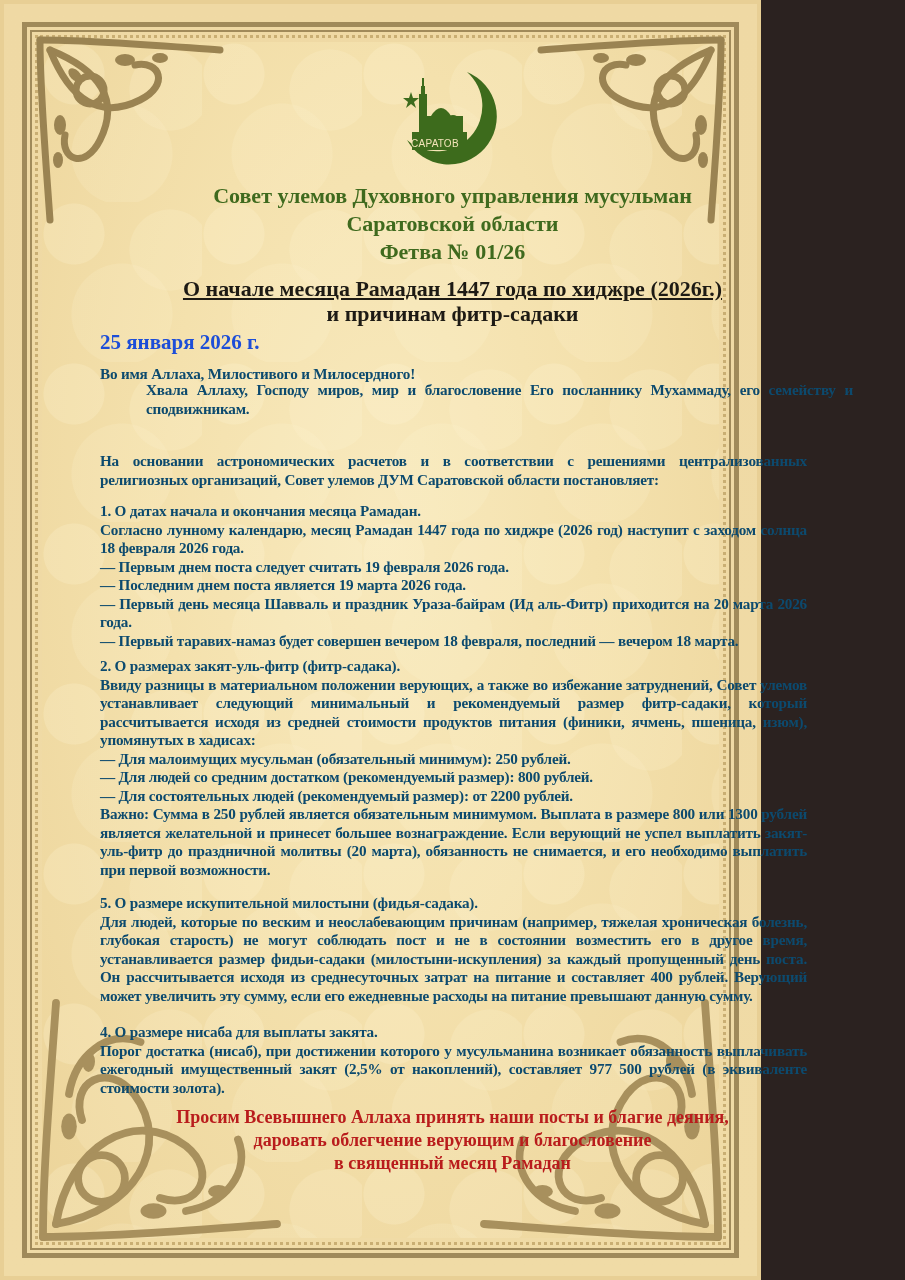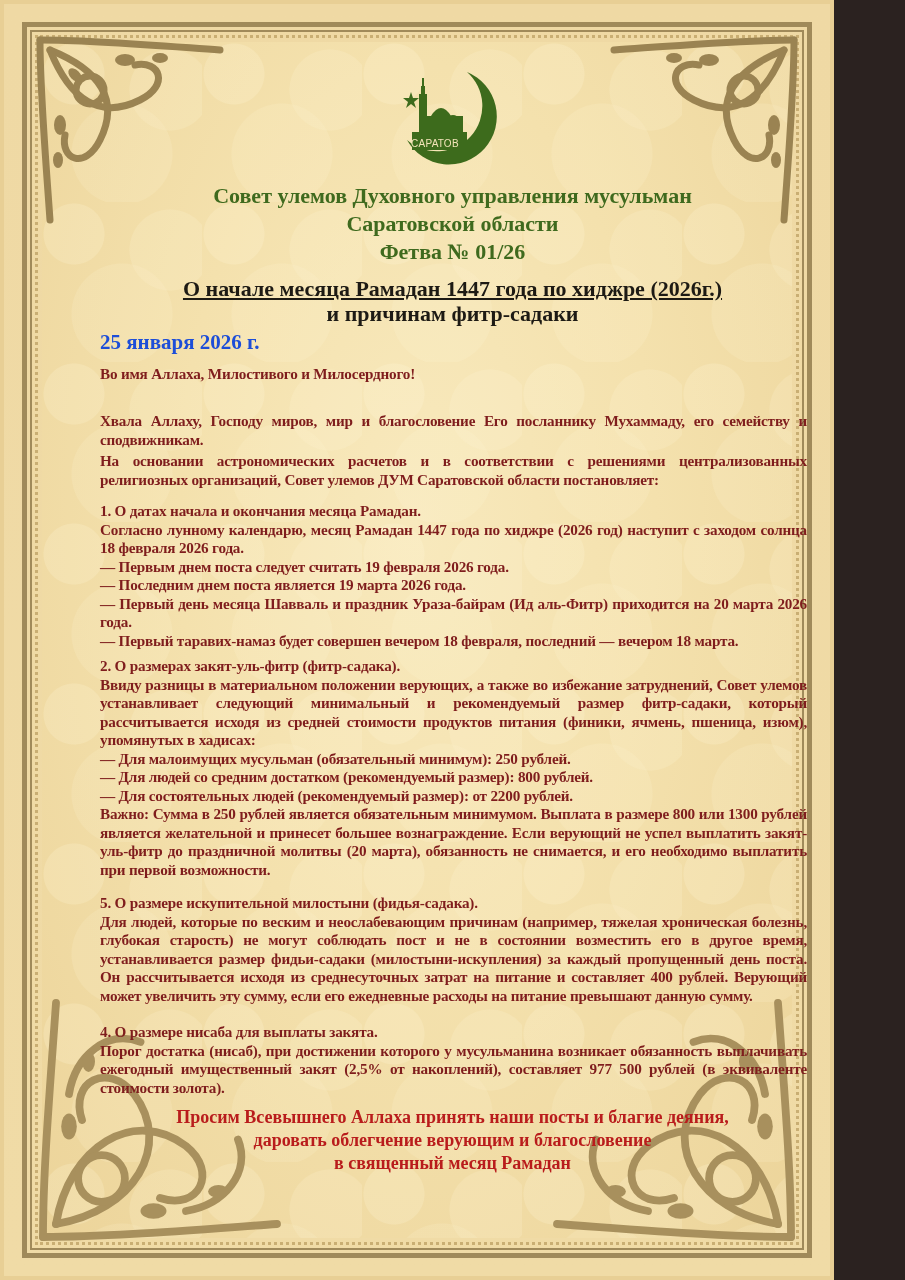--- a/index.html
+++ b/index.html
@@ -2,21 +2,21 @@
 <html><head>
 <meta charset="utf-8">
 <style>
   * { box-sizing: border-box; margin: 0; padding: 0; }
   html, body { width: 905px; height: 1280px; overflow: hidden; }
   body {
     background: #2b2220;
     font-family: "Liberation Serif", "DejaVu Serif", serif;
   }
   .page {
-    position: absolute; left: 0; top: 0; width: 834px; height: 1280px;
+    position: absolute; left: 0; top: 0; width: 761px; height: 1280px;
     background: #e8cf95;
     padding-left: 20px;
   }
   .outer-band {
     position: absolute; left: 4px; top: 4px; right: 4px; bottom: 4px;
     background: linear-gradient(180deg, #efd9a4 0%, #f0dba6 100%);
   }
   .frame-line1 {
     position: absolute; left: 22px; top: 22px; right: 22px; bottom: 22px;
     border: 5px solid #a08a5a;
@@ -69,21 +69,21 @@
   .title {
     position: absolute; left: 100px; width: 705px; text-align: center;
     color: #1d1a14; font-weight: bold; font-size: 22px; line-height: 28px;
   }
   .date {
     position: absolute; left: 100px; top: 330px;
     font-size: 21px; font-weight: bold; color: #1d4ed8;
   }
   .para {
     position: absolute; left: 100px; width: 707px;
-    font-size: 15.2px; line-height: 18.5px; color: #7f1d1d; font-weight: bold;
+    font-size: 15.2px; line-height: 18.5px; color: #0c4a6e; font-weight: bold;
     text-align: justify;
     letter-spacing: -0.2px;
   }
   .para .line { display: block; }
   .closing {
     position: absolute; left: 100px; width: 705px; text-align: center;
     color: #b91c1c; font-weight: bold; font-size: 18px; line-height: 22px;
   }
 </style>
 </head>
@@ -190,21 +190,21 @@
   <div class="hdr" style="top:182px;">Совет улемов Духовного управления мусульман</div>
   <div class="hdr" style="top:210px;">Саратовской области</div>
   <div class="hdr" style="top:238px;">Фетва № 01/26</div>
 
   <div class="title" style="top:275px;text-decoration:underline;">О начале месяца Рамадан 1447 года по хиджре (2026г.)</div>
   <div class="title" style="top:300px;">и причинам фитр-садаки</div>
 
   <div class="date">25 января 2026 г.</div>
 
   <div class="para" style="top:365px;">Во имя Аллаха, Милостивого и Милосердного!</div>
-  <div class="para" style="top:412px;">Хвала Аллаху, Господу миров, мир и благословение Его посланнику Мухаммаду, его семейству и сподвижникам.</div>
+  <div class="para" style="top:381px;margin-left:46px;">Хвала Аллаху, Господу миров, мир и благословение Его посланнику Мухаммаду, его семейству и сподвижникам.</div>
   <div class="para" style="top:452px;">На основании астрономических расчетов и в соответствии с решениями централизованных религиозных организаций, Совет улемов ДУМ Саратовской области постановляет:</div>
 
   <div class="para" style="top:502px;">
     <span class="line">1. О датах начала и окончания месяца Рамадан.</span>
     <span class="line">Согласно лунному календарю, месяц Рамадан 1447 года по хиджре (2026 год) наступит с заходом солнца 18 февраля 2026 года.</span>
     <span class="line">— Первым днем поста следует считать 19 февраля 2026 года.</span>
     <span class="line">— Последним днем поста является 19 марта 2026 года.</span>
     <span class="line">— Первый день месяца Шавваль и праздник Ураза-байрам (Ид аль-Фитр) приходится на 20 марта 2026 года.</span>
     <span class="line">— Первый таравих-намаз будет совершен вечером 18 февраля, последний — вечером 18 марта.</span>
   </div>

